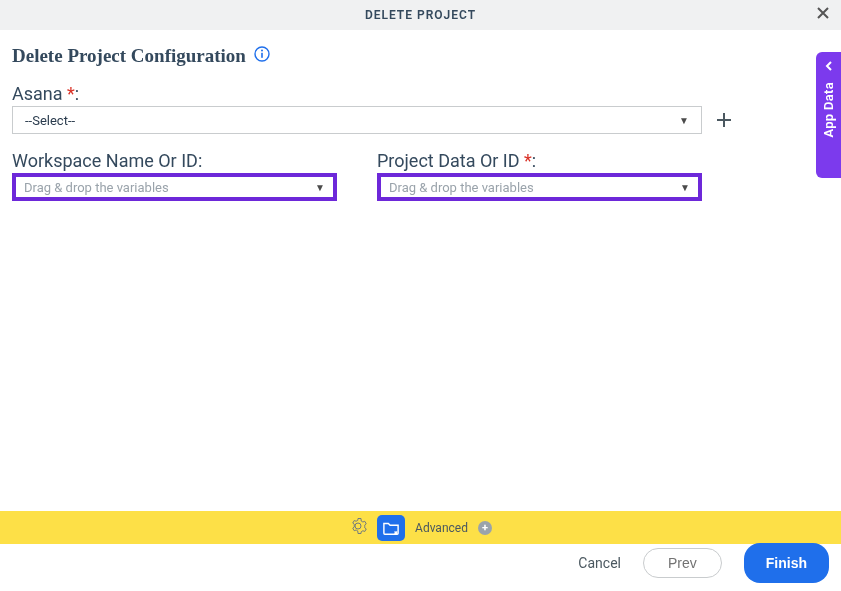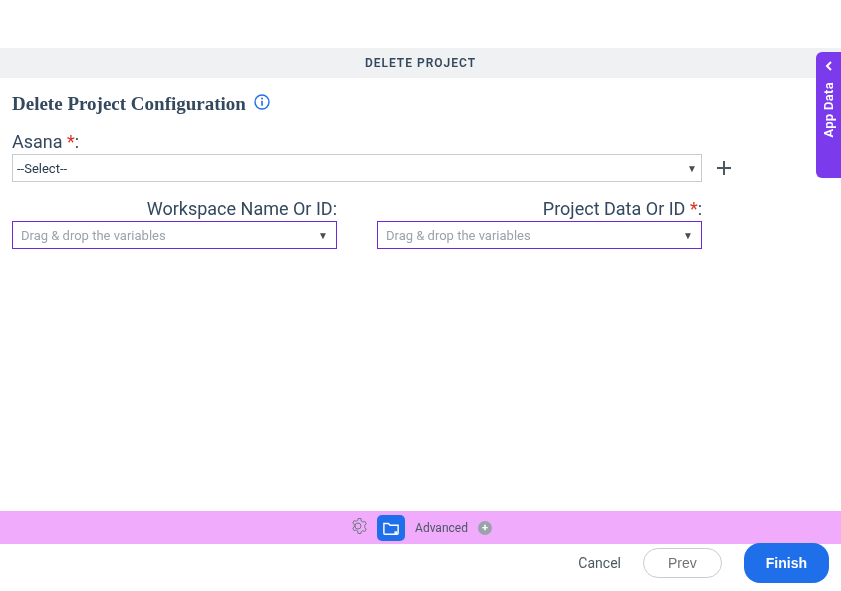--- a/index.html
+++ b/index.html
@@ -5,21 +5,20 @@
     * { box-sizing: border-box; margin: 0; padding: 0; }
     body { font-family: -apple-system, BlinkMacSystemFont, 'Segoe UI', Roboto, Arial, sans-serif; width: 841px; height: 591px; overflow: hidden; position: relative; background: #fff; }
     
     .header {
       background: #f0f1f2;
       height: 30px;
       display: flex;
       align-items: center;
       justify-content: center;
       position: relative;
-      margin-top: 48px;
     }
     .header-title {
       letter-spacing: 1px;
       font-size: 12px;
       color: #34495d;
       font-weight: 600;
     }
     .close-btn {
       position: absolute;
       right: 10px;
@@ -60,45 +59,45 @@
       align-items: center;
       gap: 12px;
       margin-bottom: 16px;
     }
     .select-box {
       flex: 0 0 690px;
       height: 28px;
       border: 1px solid #c9ccce;
       display: flex;
       align-items: center;
-      padding: 0 4px;
+      padding: 0 12px;
       font-size: 13px;
       color: #2a3b4d;
       justify-content: space-between;
       cursor: pointer;
       background: #fff;
       gap: 16px;
     }
     .select-caret { color: #4b4b4b; font-size: 10px;}
     .add-btn {
       color: #4b5860;
       cursor: pointer;
       display:flex;
       align-items:center;
     }
     
     .two-col {
       display: flex;
       gap: 40px;
     }
-    .field-group { flex: 0 0 325px; text-align: right; }
+    .field-group { flex: 0 0 325px; }
     .dropdown-input {
       width: 325px;
       height: 28px;
-      border: 1px solid #6d28d9;
+      border: 4px solid #6d28d9;
       display: flex;
       align-items: center;
       padding: 0 8px;
       font-size: 13px;
       justify-content: space-between;
       cursor: pointer;
       margin-top: 2px;
     }
     .placeholder { color: #9aa3ab; }
     
@@ -126,21 +125,21 @@
       margin-top: 10px;
       letter-spacing: 0.3px;
     }
     
     .advanced-bar {
       position: absolute;
       bottom: 47px;
       left: 0;
       right: 0;
       height: 33px;
-      background: #f0abfc;
+      background: #fde047;
       display: flex;
       align-items: center;
       justify-content: center;
       gap: 10px;
     }
     .gear-icon { color: #6e7780; }
     .folder-icon-box {
       background: #1f6feb;
       width: 28px;
       height: 26px;

